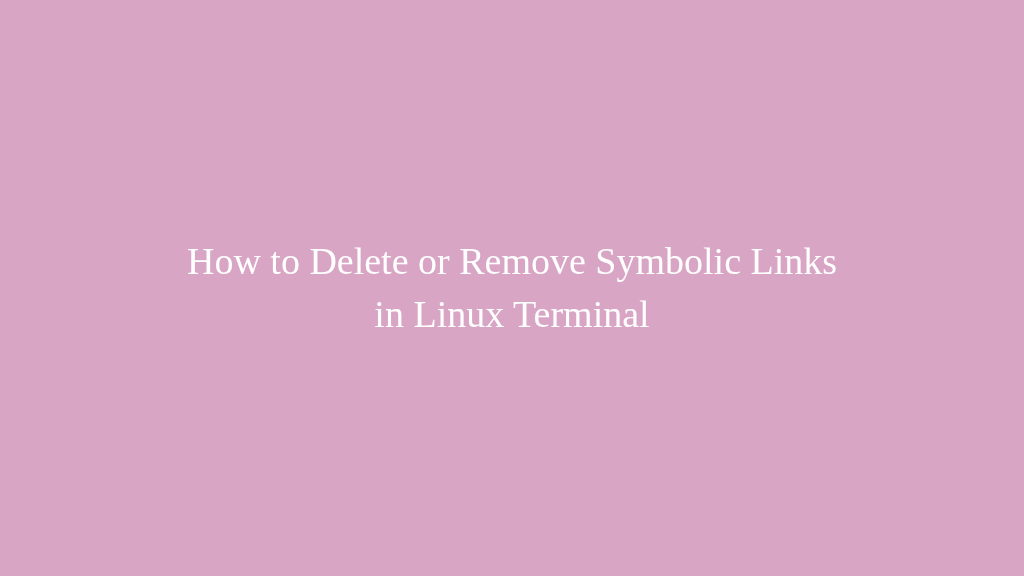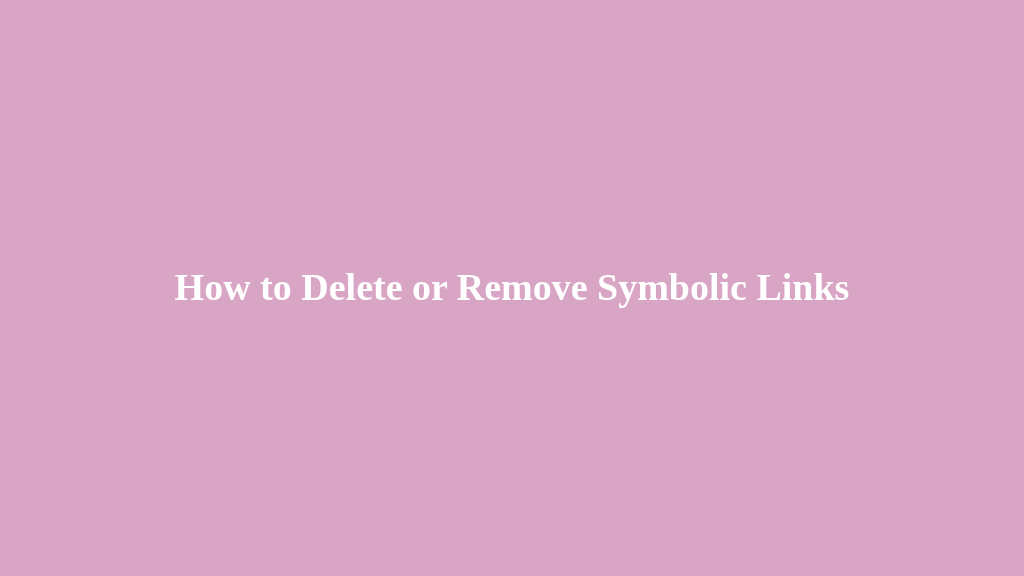--- a/index.html
+++ b/index.html
@@ -16,24 +16,25 @@
       justify-content: center;
       font-family: Georgia, 'Times New Roman', serif;
     }
     .title-container {
       text-align: center;
       padding: 0 60px;
     }
     .title {
       color: #ffffff;
       font-size: 38px;
-      font-weight: 700;
+      font-weight: 400;
       line-height: 1.4;
     }
   </style>
 </head>
 <body>
 
 <div class="title-container">
   <h1 class="title">
     <span>How to Delete or Remove Symbolic Links</span><br>
+    <span>in Linux Terminal</span>
   </h1>
 </div>
 
 </body></html>

